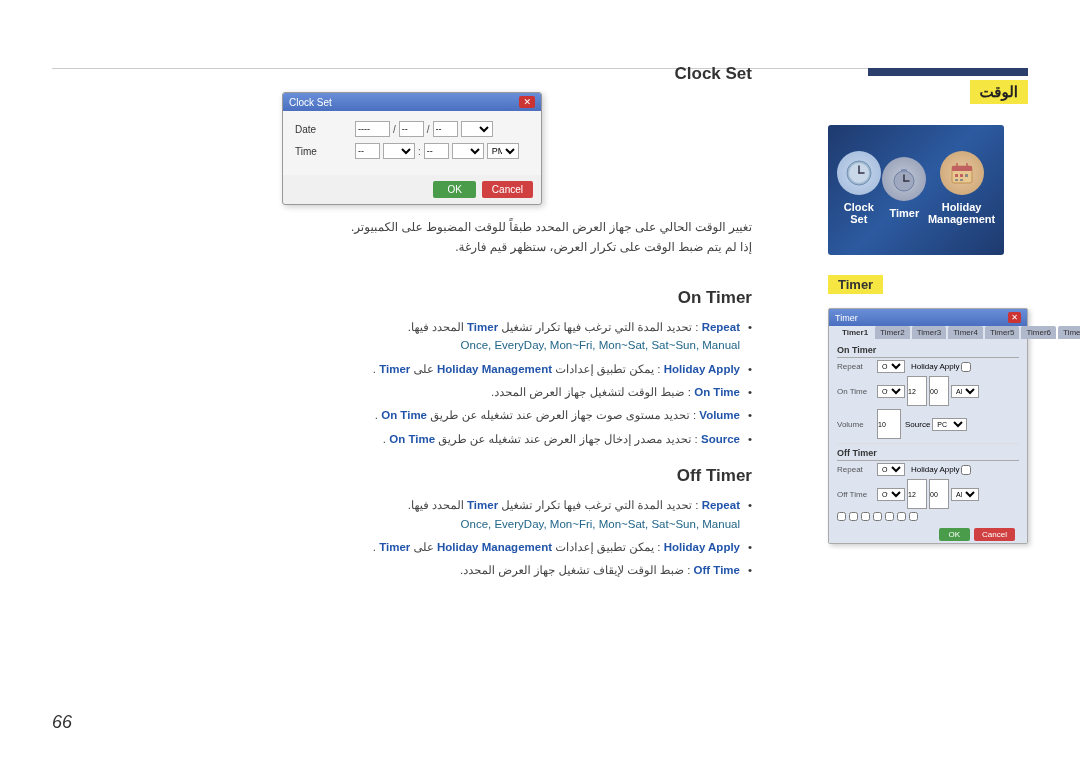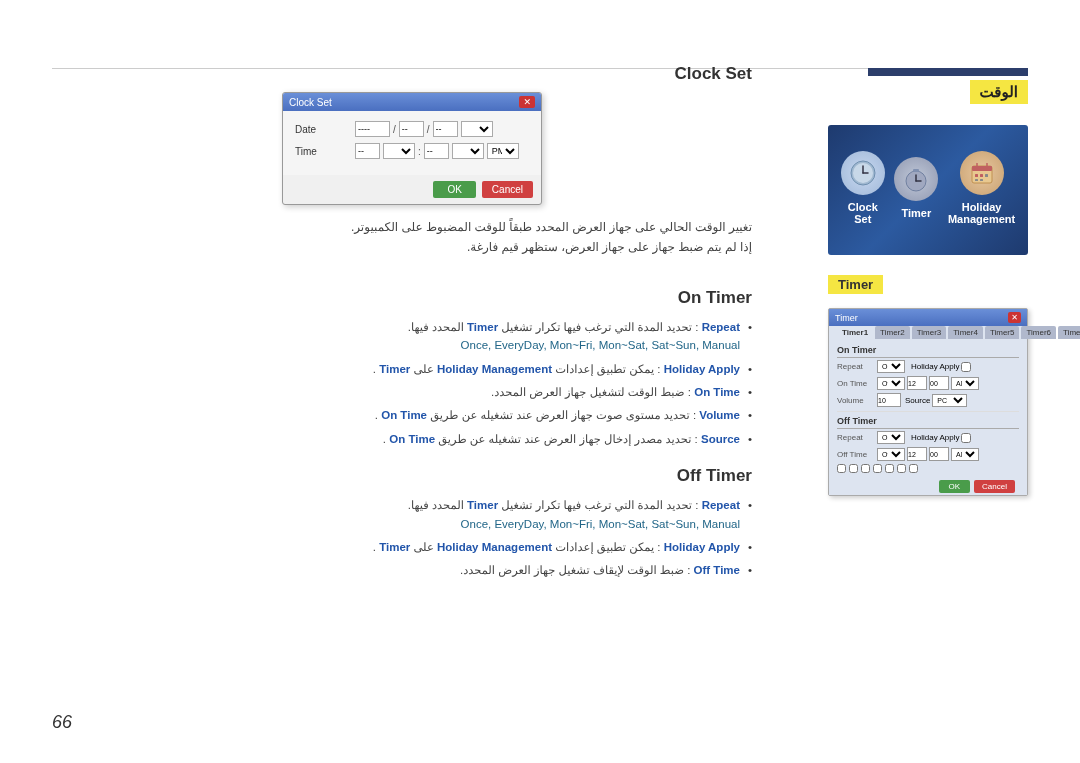--- a/index.html
+++ b/index.html
@@ -227,21 +227,21 @@
     
     .right-section {
       position: absolute;
       right: 52px;
       top: 80px;
       width: 200px;
     }
 
     
     .right-panel-image {
-      width: 200px;
+      width: 176px;
       height: 130px;
       background: linear-gradient(135deg, #1e3a6e 0%, #2c5aa0 50%, #1e3a6e 100%);
       border-radius: 3px;
       margin-bottom: 20px;
       display: flex;
       align-items: center;
       justify-content: space-around;
       padding: 10px 8px 14px 8px;
       position: relative;
     }
@@ -353,21 +353,21 @@
       width: 38px;
     }
     .timer-mini-select {
       height: 13px;
       border: 1px solid #999;
       background: white;
       font-size: 7px;
       width: 28px;
     }
     .timer-mini-input {
-      height: 14px;
+      height: 30px;
       border: 1px solid #999;
       background: white;
       font-size: 7px;
       width: 20px;
     }
     .timer-dialog-btns {
       display: flex;
       justify-content: flex-end;
       gap: 4px;
       padding: 4px 4px 2px 4px;
@@ -443,21 +443,21 @@
         </div>
       </div>
       <div class="dialog-buttons">
         <button class="btn-ok">OK</button>
         <button class="btn-cancel">Cancel</button>
       </div>
     </div>
 
     <div class="arabic-text">
       <div>تغيير الوقت الحالي على جهاز العرض المحدد طبقاً للوقت المضبوط على الكمبيوتر.</div>
-      <div>إذا لم يتم ضبط جهاز على جهاز العرض، ستظهر قيم فارغة.</div>
+      <div>إذا لم يتم ضبط الوقت على تكرار العرض، ستظهر قيم فارغة.</div>
     </div>
   </div>
 
   <div class="on-timer-section">
     <div class="on-timer-title">On Timer</div>
     <ul class="timer-list">
       <li>
         <span class="highlight-blue">Repeat</span>
         <span> : تحديد المدة التي ترغب فيها تكرار تشغيل </span>
         <span class="highlight-blue">Timer</span>

